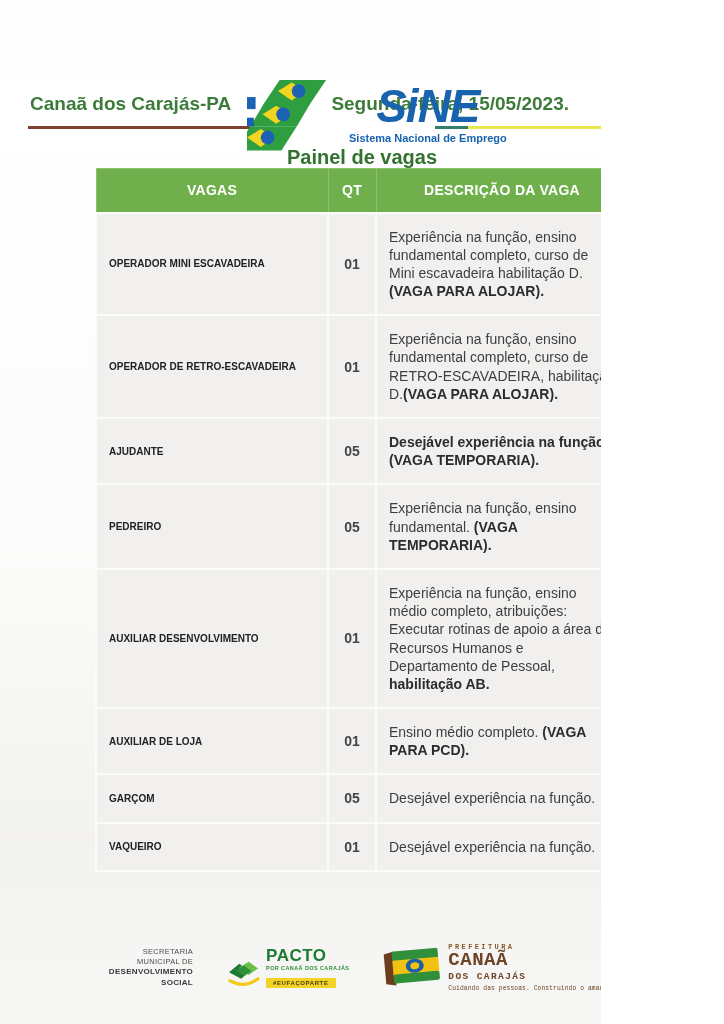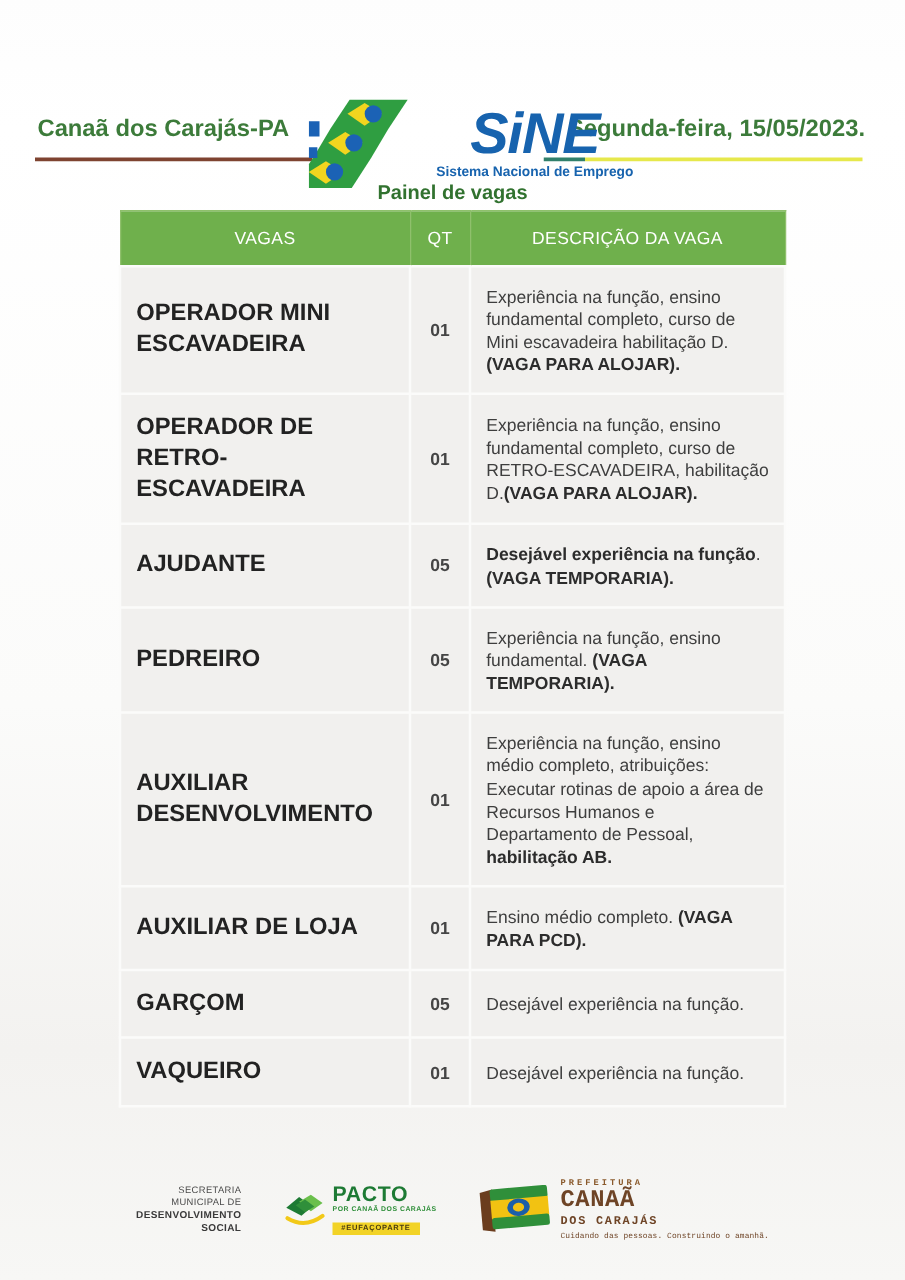--- a/index.html
+++ b/index.html
@@ -3,21 +3,21 @@
 <meta charset="utf-8">
 <style>
   * { margin:0; padding:0; box-sizing:border-box; }
   html,body { width:724px; }
   body {
     font-family:"Liberation Sans", sans-serif;
     background:#ffffff;
   }
   .page {
     position:relative;
-    width:724px; height:1024px;
+    width:601px; height:1024px;
     background:linear-gradient(180deg,#fdfdfd 0%, #ffffff 10%, #fbfbfa 55%, #f3f2f0 82%, #f7f7f5 100%);
     overflow:hidden;
   }
 
   
   .hdr-city {
     position:absolute; left:30px; top:93px;
     font-size:19px; font-weight:bold; color:#3c7b3a;
   }
   .hdr-date {
@@ -39,61 +39,61 @@
     font-size:46px; line-height:44px; font-weight:bold; font-style:italic;
     color:#1763ae; letter-spacing:-1px;
   }
   .sine-sub {
     font-size:11px; font-weight:bold; 
     color:#1763ae; margin-top:4px; white-space:nowrap;
   }
 
   .page-title {
     position:absolute; left:0; top:146px; width:724px;
-    text-align:center; font-size:16px; font-weight:bold; color:#31722f;
+    text-align:center; font-size:20px; font-weight:bold; color:#31722f;
   }
 
   
   .vagas-table {
     position:absolute; left:95px; top:168px;
     width:532px; border-collapse:collapse; table-layout:fixed;
   }
   .vagas-table col.c-vaga { width:232px; }
   .vagas-table col.c-qt   { width:48px; }
   .vagas-table col.c-desc { width:252px; }
   .vagas-table th {
     background:#6fb04c; color:#ffffff;
-    font-size:14px; font-weight:normal; letter-spacing:.3px;
+    font-size:14px; font-weight:bold; letter-spacing:.3px;
     height:44px; text-align:center; vertical-align:middle;
     border:1px solid #8fc06c;
   }
   .vagas-table td {
     background:#f1f0ee;
     border:2px solid #fbfbfa;
     vertical-align:middle;
     padding:14px 12px;
     font-size:14px; line-height:1.3; color:#3e3e3e;
   }
-  .vagas-table td.col-vaga { font-weight:bold; color:#222222; font-size:19px; }
+  .vagas-table td.col-vaga { font-weight:bold; color:#222222; font-size:10px; }
   .vagas-table td.col-qt   { text-align:center; font-weight:bold; color:#454545; }
   .vagas-table td.col-desc b { color:#2c2c2c;margin-top:15px; }
   .vagas-table tr { min-height:52px; }
 
   
   .footer {
     position:absolute; left:0; bottom:32px; width:724px;
     display:flex; justify-content:center; align-items:center; gap:34px;
   }
   .secretaria {
     text-align:right; color:#4b4b4b; font-size:7.5px; line-height:1.35;
     letter-spacing:.3px;
   }
   .secretaria .b { font-weight:bold; color:#3a3a3a; font-size:8px; }
 
-  .pacto { display:flex; align-items:center; gap:5px; }
+  .pacto { display:flex; align-items:flex-end; gap:5px; }
   .pacto-mark { width:34px; height:30px; }
   .pacto-text { text-align:left; }
   .pacto-title { font-size:17px; font-weight:bold; color:#1d7a34; line-height:1; letter-spacing:.5px; }
   .pacto-sub { font-size:5.5px; color:#2f8f3a; font-weight:bold; letter-spacing:.4px; margin-top:1px; }
   .pacto-badge {
     display:inline-block; margin-top:3px; background:#f2d327; color:#4a3c10;
     font-size:6px; font-weight:bold; padding:2px 7px; letter-spacing:.6px;
   }
 
   .prefeitura { display:flex; align-items:center; gap:7px; }

